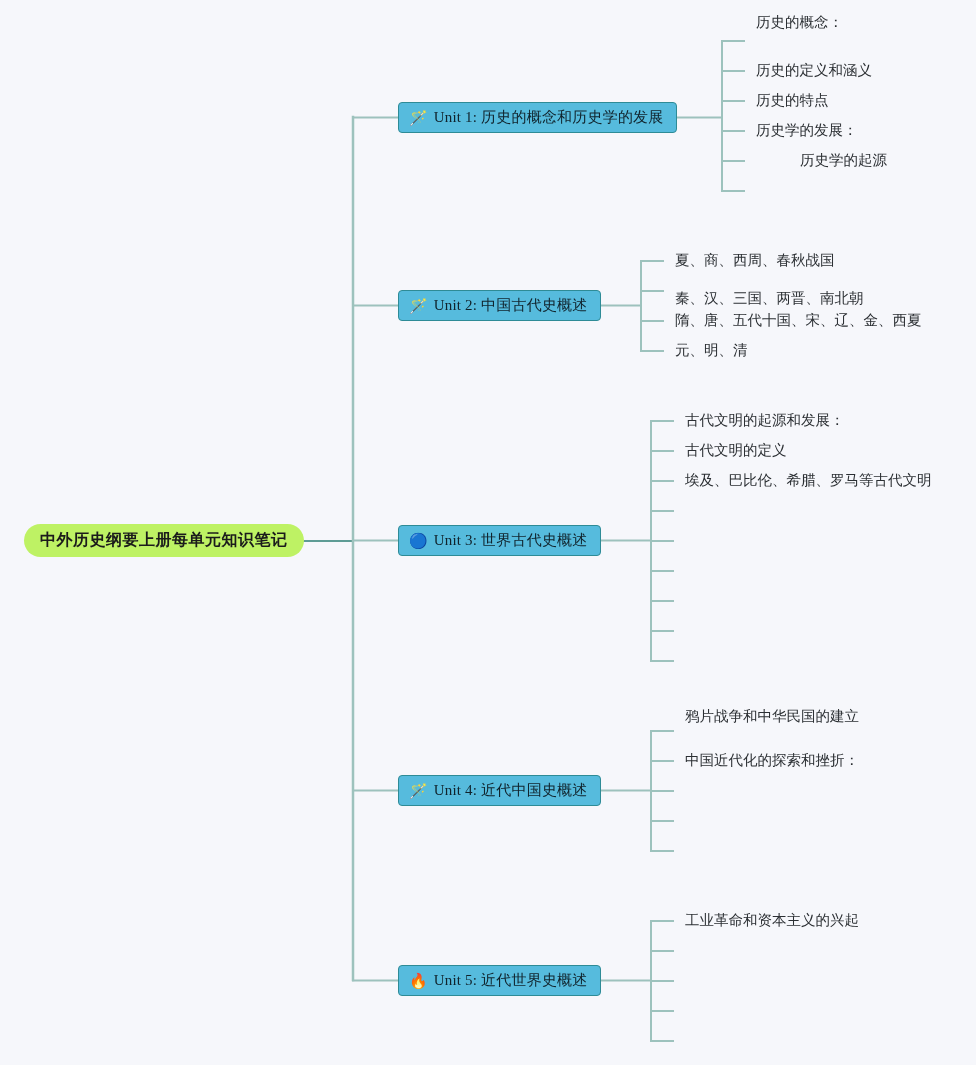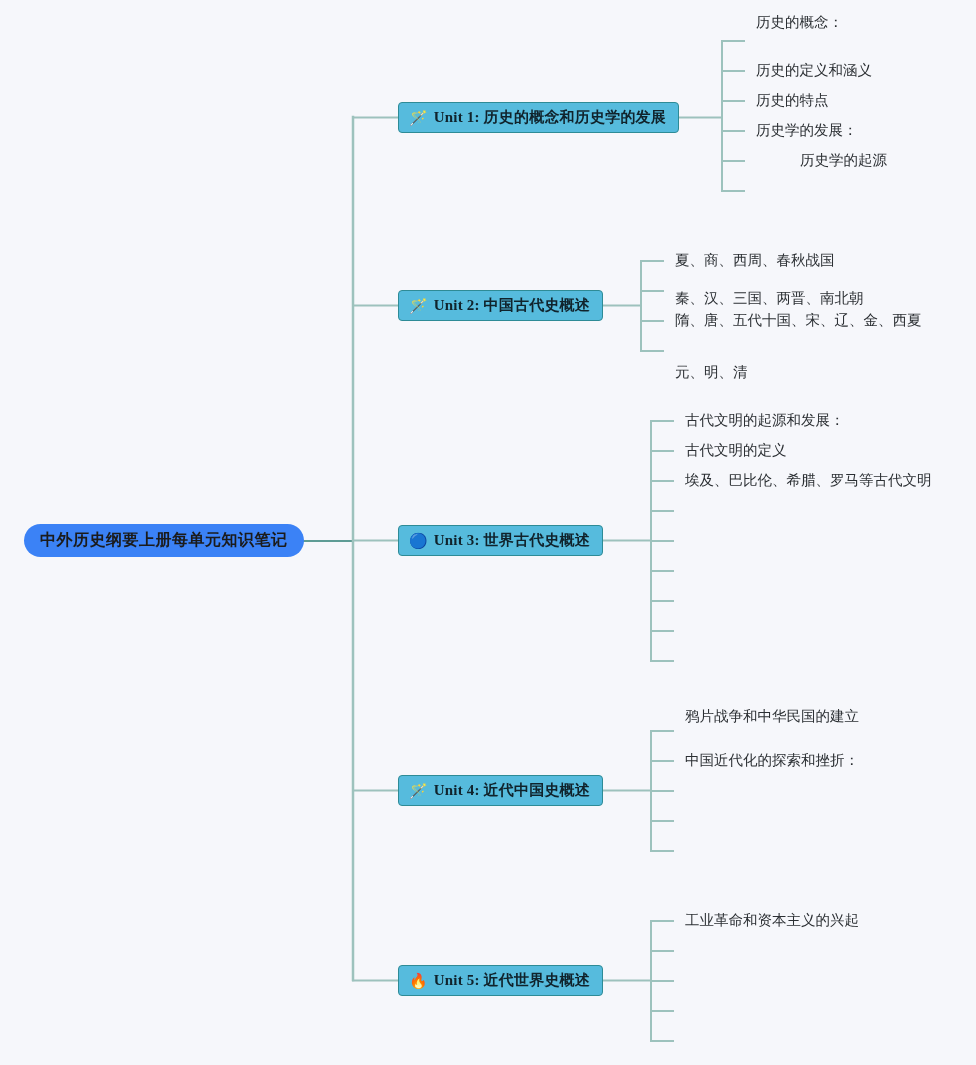--- a/index.html
+++ b/index.html
@@ -25,21 +25,21 @@
 
   
   .root-node {
     position: absolute;
     left: 24px;
     top: 524px;
     height: 33px;
     padding: 0 16px;
     display: flex;
     align-items: center;
-    background: #3b82f6;
+    background: #bef264;
     border-radius: 17px;
     font-size: 16px;
     font-weight: 700;
     color: #1b1b1b;
     letter-spacing: 0.5px;
     white-space: nowrap;
   }
 
   
   .unit-node {
@@ -57,21 +57,20 @@
   .unit-icon {
     font-size: 15px;
     line-height: 1;
     display: inline-block;
   }
   .unit-label {
     font-size: 15px;
     color: #10232c;
     font-family: "Liberation Serif", "DejaVu Serif", serif;
     letter-spacing: 0.2px;
-    font-weight: bold;
   }
 
   
   .leaf-label {
     position: absolute;
     font-size: 14.5px;
     color: #2b2f33;
     white-space: nowrap;
     line-height: 1;
     font-family: "Liberation Sans", "DejaVu Sans", sans-serif;
@@ -145,21 +144,21 @@
       <div class="leaf-label" style="left: 756px; top: 93px;">历史的特点</div>
       <div class="leaf-label" style="left: 756px; top: 123px;">历史学的发展：</div>
       <div class="leaf-label" style="left: 756px; top: 153px; margin-left: 44px;">历史学的起源</div>
       <div class="unit-node" style="left: 398px; top: 290px;">
         <span class="unit-icon">🪄</span>
         <span class="unit-label">Unit 2: 中国古代史概述</span>
       </div>
       <div class="leaf-label" style="left: 675px; top: 253px;">夏、商、西周、春秋战国</div>
       <div class="leaf-label" style="left: 675px; top: 291px;">秦、汉、三国、两晋、南北朝</div>
       <div class="leaf-label" style="left: 675px; top: 313px;">隋、唐、五代十国、宋、辽、金、西夏</div>
-      <div class="leaf-label" style="left: 675px; top: 343px; margin-top: 22px;">元、明、清</div>
+      <div class="leaf-label" style="left: 675px; top: 343px;">元、明、清</div>
       <div class="unit-node" style="left: 398px; top: 525px;">
         <span class="unit-icon">🔵</span>
         <span class="unit-label">Unit 3: 世界古代史概述</span>
       </div>
       <div class="leaf-label" style="left: 685px; top: 413px;">古代文明的起源和发展：</div>
       <div class="leaf-label" style="left: 685px; top: 443px;">古代文明的定义</div>
       <div class="leaf-label" style="left: 685px; top: 473px;">埃及、巴比伦、希腊、罗马等古代文明</div>
       <div class="unit-node" style="left: 398px; top: 775px;">
         <span class="unit-icon">🪄</span>
         <span class="unit-label">Unit 4: 近代中国史概述</span>

